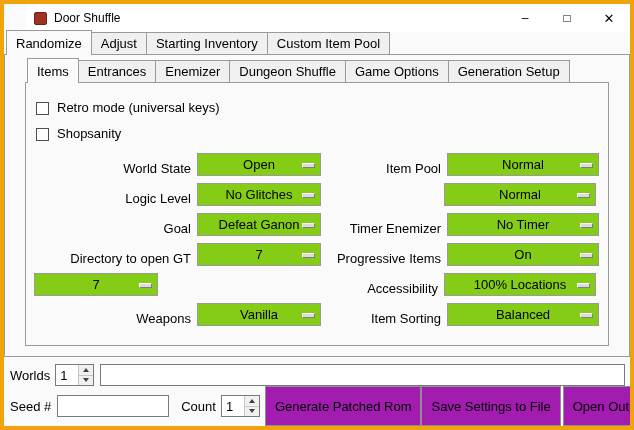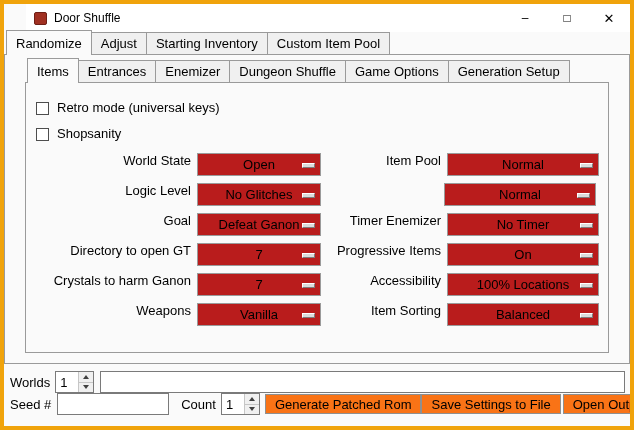--- a/index.html
+++ b/index.html
@@ -35,25 +35,25 @@
   
   .cb-row { display: flex; align-items: flex-end; margin: 4px 0 0 10px; height: 22px; }
   .checkbox { width: 13px; height: 13px; background: #ffffff; border: 1px solid #4d4d4d;
               margin-right: 8px; flex: 0 0 13px; }
   .cb-label { white-space: nowrap; }
 
   
   .rows { margin-top: 12px; }
   .row { display: flex; justify-content: space-between; align-items: center;
          padding: 0 12px 0 2px; margin-bottom: 7px; height: 23px; }
-  .group { display: flex; align-items: flex-start; }
+  .group { display: flex; align-items: flex-end; }
   .lbl { text-align: right; white-space: nowrap; }
   .lbl.left  { width: 163px; }
   .lbl.right { width: 120px; }
-  .om { height: 23px; background: #b91c1c; border: 1px solid #9a9a9a; margin-left: 6px;
+  .om { height: 23px; background: #84cc16; border: 1px solid #9a9a9a; margin-left: 6px;
         position: relative; cursor: default; }
   .om.w-left  { width: 124px; }
   .om.w-right { width: 152px; }
   .om .val { position: absolute; inset: 0; display: flex; align-items: center;
              justify-content: center; white-space: nowrap; }
   .om .ind { position: absolute; right: 5px; top: 9px; width: 13px; height: 5px;
              background: #dcdcdc; border-top: 1px solid #ffffff; border-left: 1px solid #ffffff;
              border-right: 1px solid #7d7d7d; border-bottom: 1px solid #7d7d7d; }
 
   
@@ -67,21 +67,21 @@
   .entry.seed { width: 112px; margin-left: 6px; }
   .spin { display: flex; height: 22px; border: 1px solid #7a7a7a; background: #ffffff; margin-left: 5px; }
   .spin-input { width: 22px; border: none; font-family: "Liberation Sans", sans-serif; font-size: 13px;
                 padding-left: 4px; outline: none; }
   .spin-btns { width: 15px; display: flex; flex-direction: column; border-left: 1px solid #c6c6c6; }
   .spin-btn { flex: 1; background: #f0f0f0; display: flex; align-items: center; justify-content: center; }
   .spin-btn + .spin-btn { border-top: 1px solid #c6c6c6; }
   .tri { width: 0; height: 0; display: block; }
   .tri.up   { border-left: 3px solid transparent; border-right: 3px solid transparent; border-bottom: 4px solid #404040; }
   .tri.down { border-left: 3px solid transparent; border-right: 3px solid transparent; border-top: 4px solid #404040; }
-  .btn { height: 20px; background: #f97316; border: 1px solid #8f8f8f; font-family: "Liberation Sans", sans-serif;
+  .btn { height: 40px; background: #a21caf; border: 1px solid #8f8f8f; font-family: "Liberation Sans", sans-serif;
          font-size: 13px; padding: 0 9px; white-space: nowrap; text-align: center; }
   .btn.gen { margin-left: 5px; }
   .btn.save { margin-left: auto; }
   .btn.open { margin-left: 2px; }
   .count-label { margin-left: 12px; }
   .pn-label { margin-left: 14px; }
 </style>
 </head>
 <body>
 
@@ -197,21 +197,20 @@
               <span class="lbl right">Progressive Items</span>
               <div class="om w-right">
                 <span class="val">On</span>
                 <span class="ind"></span>
               </div>
             </div>
           </div>
 
           <div class="row">
             <div class="group">
-              <span class="lbl left">Crystals to harm Ganon</span>
               <div class="om w-left">
                 <span class="val">7</span>
                 <span class="ind"></span>
               </div>
             </div>
             <div class="group">
               <span class="lbl right">Accessibility</span>
               <div class="om w-right">
                 <span class="val">100% Locations</span>
                 <span class="ind"></span>

